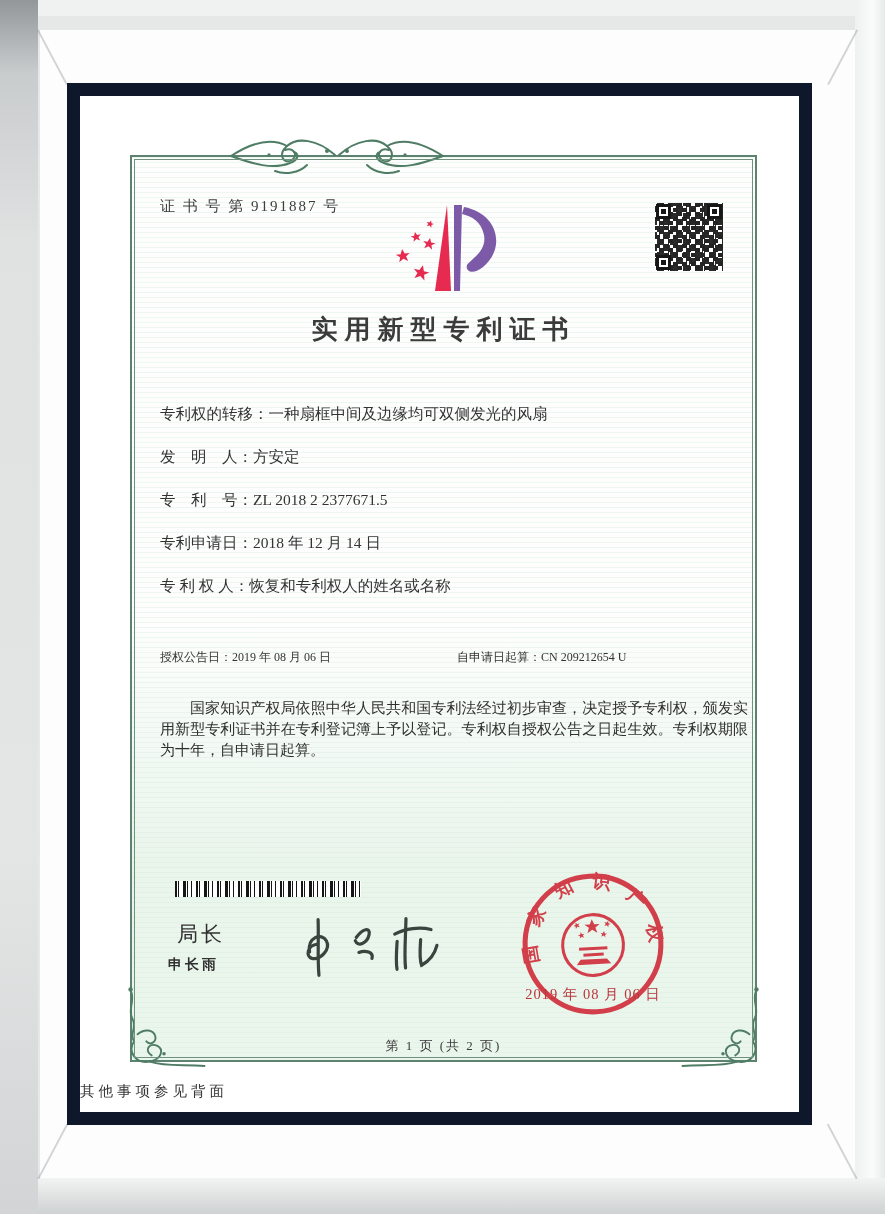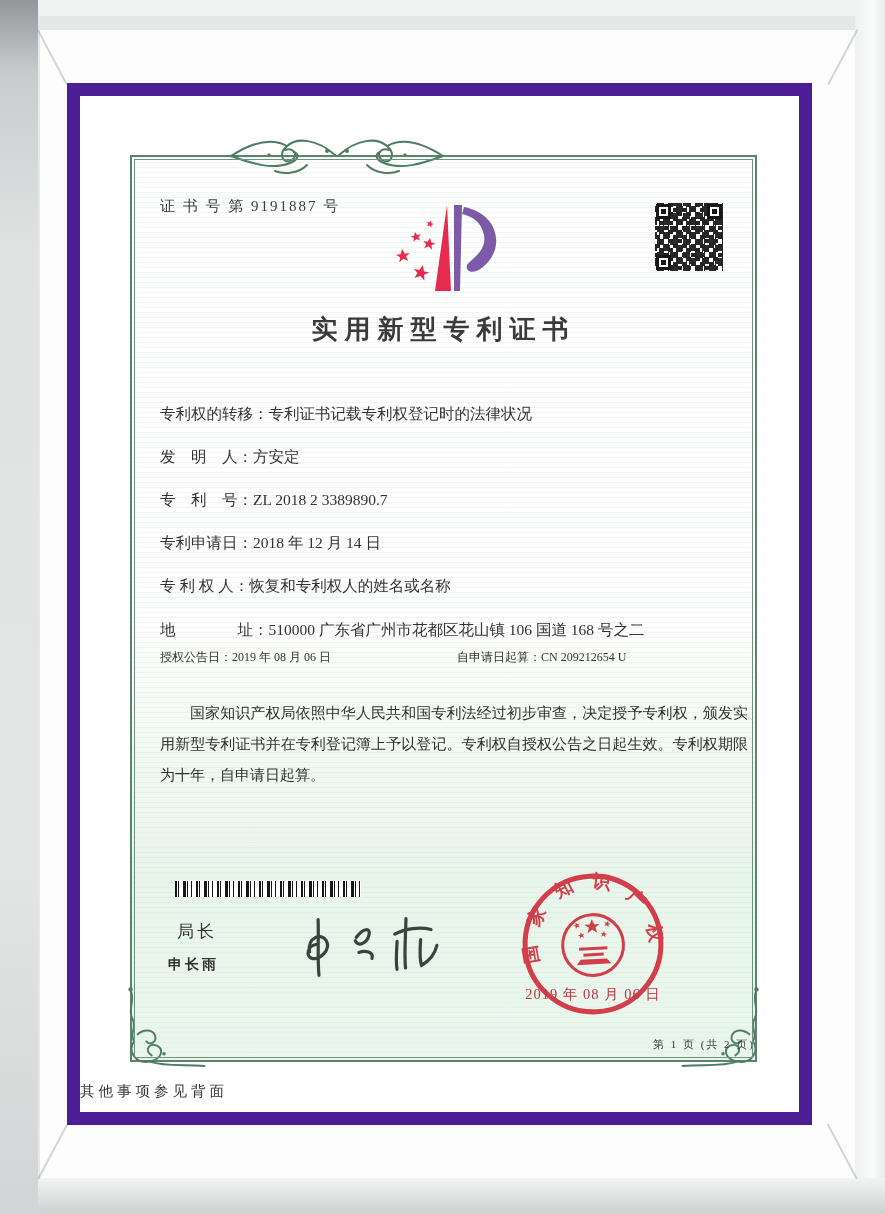--- a/index.html
+++ b/index.html
@@ -12,21 +12,21 @@
   .frame-edge-right{position:absolute;right:0;top:0;bottom:0;width:30px;
     background:linear-gradient(90deg,#eff0f0,#fafbfb 60%,#e8eaea);}
   .frame-edge-bottom{position:absolute;left:0;bottom:0;right:0;height:36px;
     background:linear-gradient(180deg,#f2f3f3,#dfe1e1 55%,#cfd2d2);}
   .frame-face{position:absolute;left:40px;top:30px;right:30px;bottom:36px;background:#fdfdfd;}
   .miter{position:absolute;height:1.5px;background:rgba(110,116,120,.30);transform-origin:left center;}
   .miter.tl{left:-2px;top:-1px;width:62px;transform:rotate(62deg);}
   .miter.tr{right:-2px;top:-1px;width:62px;transform-origin:right center;transform:rotate(-62deg);}
   .miter.bl{left:-2px;bottom:-1px;width:62px;transform:rotate(-62deg);}
   .miter.br{right:-2px;bottom:-1px;width:62px;transform-origin:right center;transform:rotate(62deg);}
-  .mat-band{position:absolute;left:27px;top:53px;right:43px;bottom:53px;background:#4c1d95;padding-left:44px;}
+  .mat-band{position:absolute;left:27px;top:53px;right:43px;bottom:53px;background:#0f172a;padding-left:44px;}
   .paper{position:absolute;left:13px;top:13px;right:13px;bottom:13px;background:#ffffff;}
   
   .cert-border{position:absolute;left:50px;top:59px;width:627px;height:907px;
     border:2px solid #5c8370;box-sizing:border-box;
     background:
       linear-gradient(180deg, rgba(235,246,237,0) 52%, rgba(205,231,210,.40) 78%, rgba(219,240,223,.55) 100%),
       repeating-linear-gradient(180deg, rgba(150,200,162,.14) 0 1px, rgba(255,255,255,0) 1px 5px),
       #fdfefd;}
   .cert-border::after{content:"";position:absolute;inset:2px;border:1px solid #6f927f;pointer-events:none;}
   .cert-inner{position:absolute;inset:0;overflow:visible;}
@@ -38,33 +38,33 @@
       repeating-conic-gradient(#2a2a2a 0% 25%, #ffffff 0% 50%) 2px 3px/13px 13px;}
   .fp{position:absolute;width:15px;height:15px;border:3px solid #161616;background:#fff;box-sizing:border-box;}
   .fp::after{content:"";position:absolute;inset:2px;background:#161616;}
   .fp.tl{left:1px;top:1px;} .fp.tr{right:1px;top:1px;} .fp.bl{left:1px;bottom:1px;}
   .cert-title{position:absolute;left:0;top:155px;width:100%;text-align:center;
     font-size:26px;font-weight:600;letter-spacing:7px;color:#3b3b3b;}
   .field-row{position:absolute;left:28px;font-size:15.5px;color:#333;white-space:nowrap;}
   .f0{top:247px;} .f1{top:290px;} .f2{top:333px;} .f3{top:376px;} .f4{top:419px;} .f5{top:463px;}
   .grant-row{position:absolute;left:28px;top:492px;font-size:12px;color:#333;white-space:nowrap;width:580px;}
   .grant-no{position:absolute;left:297px;top:0;}
-  .paras{position:absolute;left:28px;top:541px;width:588px;font-size:15px;line-height:31px;
+  .paras{position:absolute;left:28px;top:541px;width:588px;font-size:15px;line-height:21px;
     color:#2f2f2f;text-align:justify;}
   .paras p{margin:0;text-indent:2em;}
   .barcode{position:absolute;left:43px;top:724px;width:186px;height:16px;background:
     repeating-linear-gradient(90deg,#161616 0 2px,#fff 2px 3px,#161616 3px 4px,#fff 4px 8px,
       #161616 8px 11px,#fff 11px 12px,#161616 12px 13px,#fff 13px 16px,#161616 16px 17px,#fff 17px 21px);}
-  .signer-title{position:absolute;left:45px;top:763px;font-size:17px;letter-spacing:3px;color:#303030;}
+  .signer-title{position:absolute;left:45px;top:763px;font-size:21px;letter-spacing:3px;color:#303030;}
   .signer-name{position:absolute;left:36px;top:799px;font-size:14px;letter-spacing:3px;color:#303030;font-weight:bold;}
   .signature{position:absolute;left:152px;top:750px;width:175px;height:75px;transform:rotate(-2deg);}
   .seal{position:absolute;left:385px;top:711px;width:152px;height:152px;opacity:.92;transform:rotate(-3deg);}
   .seal-date{position:absolute;left:375px;top:828px;width:172px;text-align:center;
     font-size:14.5px;color:#b8373d;letter-spacing:1px;}
-  .page-note{position:absolute;left:0;top:880px;width:100%;text-align:right;font-size:11px;
+  .page-note{position:absolute;left:0;top:880px;width:100%;text-align:center;font-size:13px;
     letter-spacing:2px;color:#3a3a3a;}
   .back-note{position:absolute;left:0;top:986px;width:100%;font-size:14.5px;
     letter-spacing:4px;color:#363636;}
   .orn{position:absolute;pointer-events:none;}
   .orn-tc-l{left:95px;top:-26px;width:110px;height:52px;}
   .orn-tc-r{left:205px;top:-26px;width:110px;height:52px;transform:scaleX(-1);}
   .orn-bl{left:-12px;top:828px;width:88px;height:88px;}
   .orn-br{left:547px;top:828px;width:88px;height:88px;transform:scaleX(-1);}
 </style>
 </head>
@@ -145,36 +145,33 @@
 
             <div class="qr">
               <span class="fp tl"></span>
               <span class="fp tr"></span>
               <span class="fp bl"></span>
             </div>
 
             <div class="cert-title">实用新型专利证书</div>
 
             <div class="field-row f0">
-              <span>专利权的转移：</span><span>专利证书记载专利权登记时的法律状况</span>
+              <span>专利权的转移：</span><span>一种扇框中间及边缘均可双侧发光的风扇</span>
             </div>
             <div class="field-row f1">
               <span>发　明　人：</span><span>方安定</span>
             </div>
             <div class="field-row f2">
-              <span>专　利　号：</span><span>ZL 2018 2 3389890.7</span>
+              <span>专　利　号：</span><span>ZL 2018 2 2377671.5</span>
             </div>
             <div class="field-row f3">
               <span>专利申请日：</span><span>2018 年 12 月 14 日</span>
             </div>
             <div class="field-row f4">
               <span>专 利 权 人：</span><span>恢复和专利权人的姓名或名称</span>
-            </div>
-            <div class="field-row f5">
-              <span>地　　　　址：</span><span>510000 广东省广州市花都区花山镇 106 国道 168 号之二</span>
             </div>
 
             <div class="grant-row">
               <span>授权公告日：</span><span>2019 年 08 月 06 日</span>
               <span class="grant-no">
                 <span>自申请日起算：</span><span>CN 209212654 U</span>
               </span>
             </div>
 
             <div class="paras">

